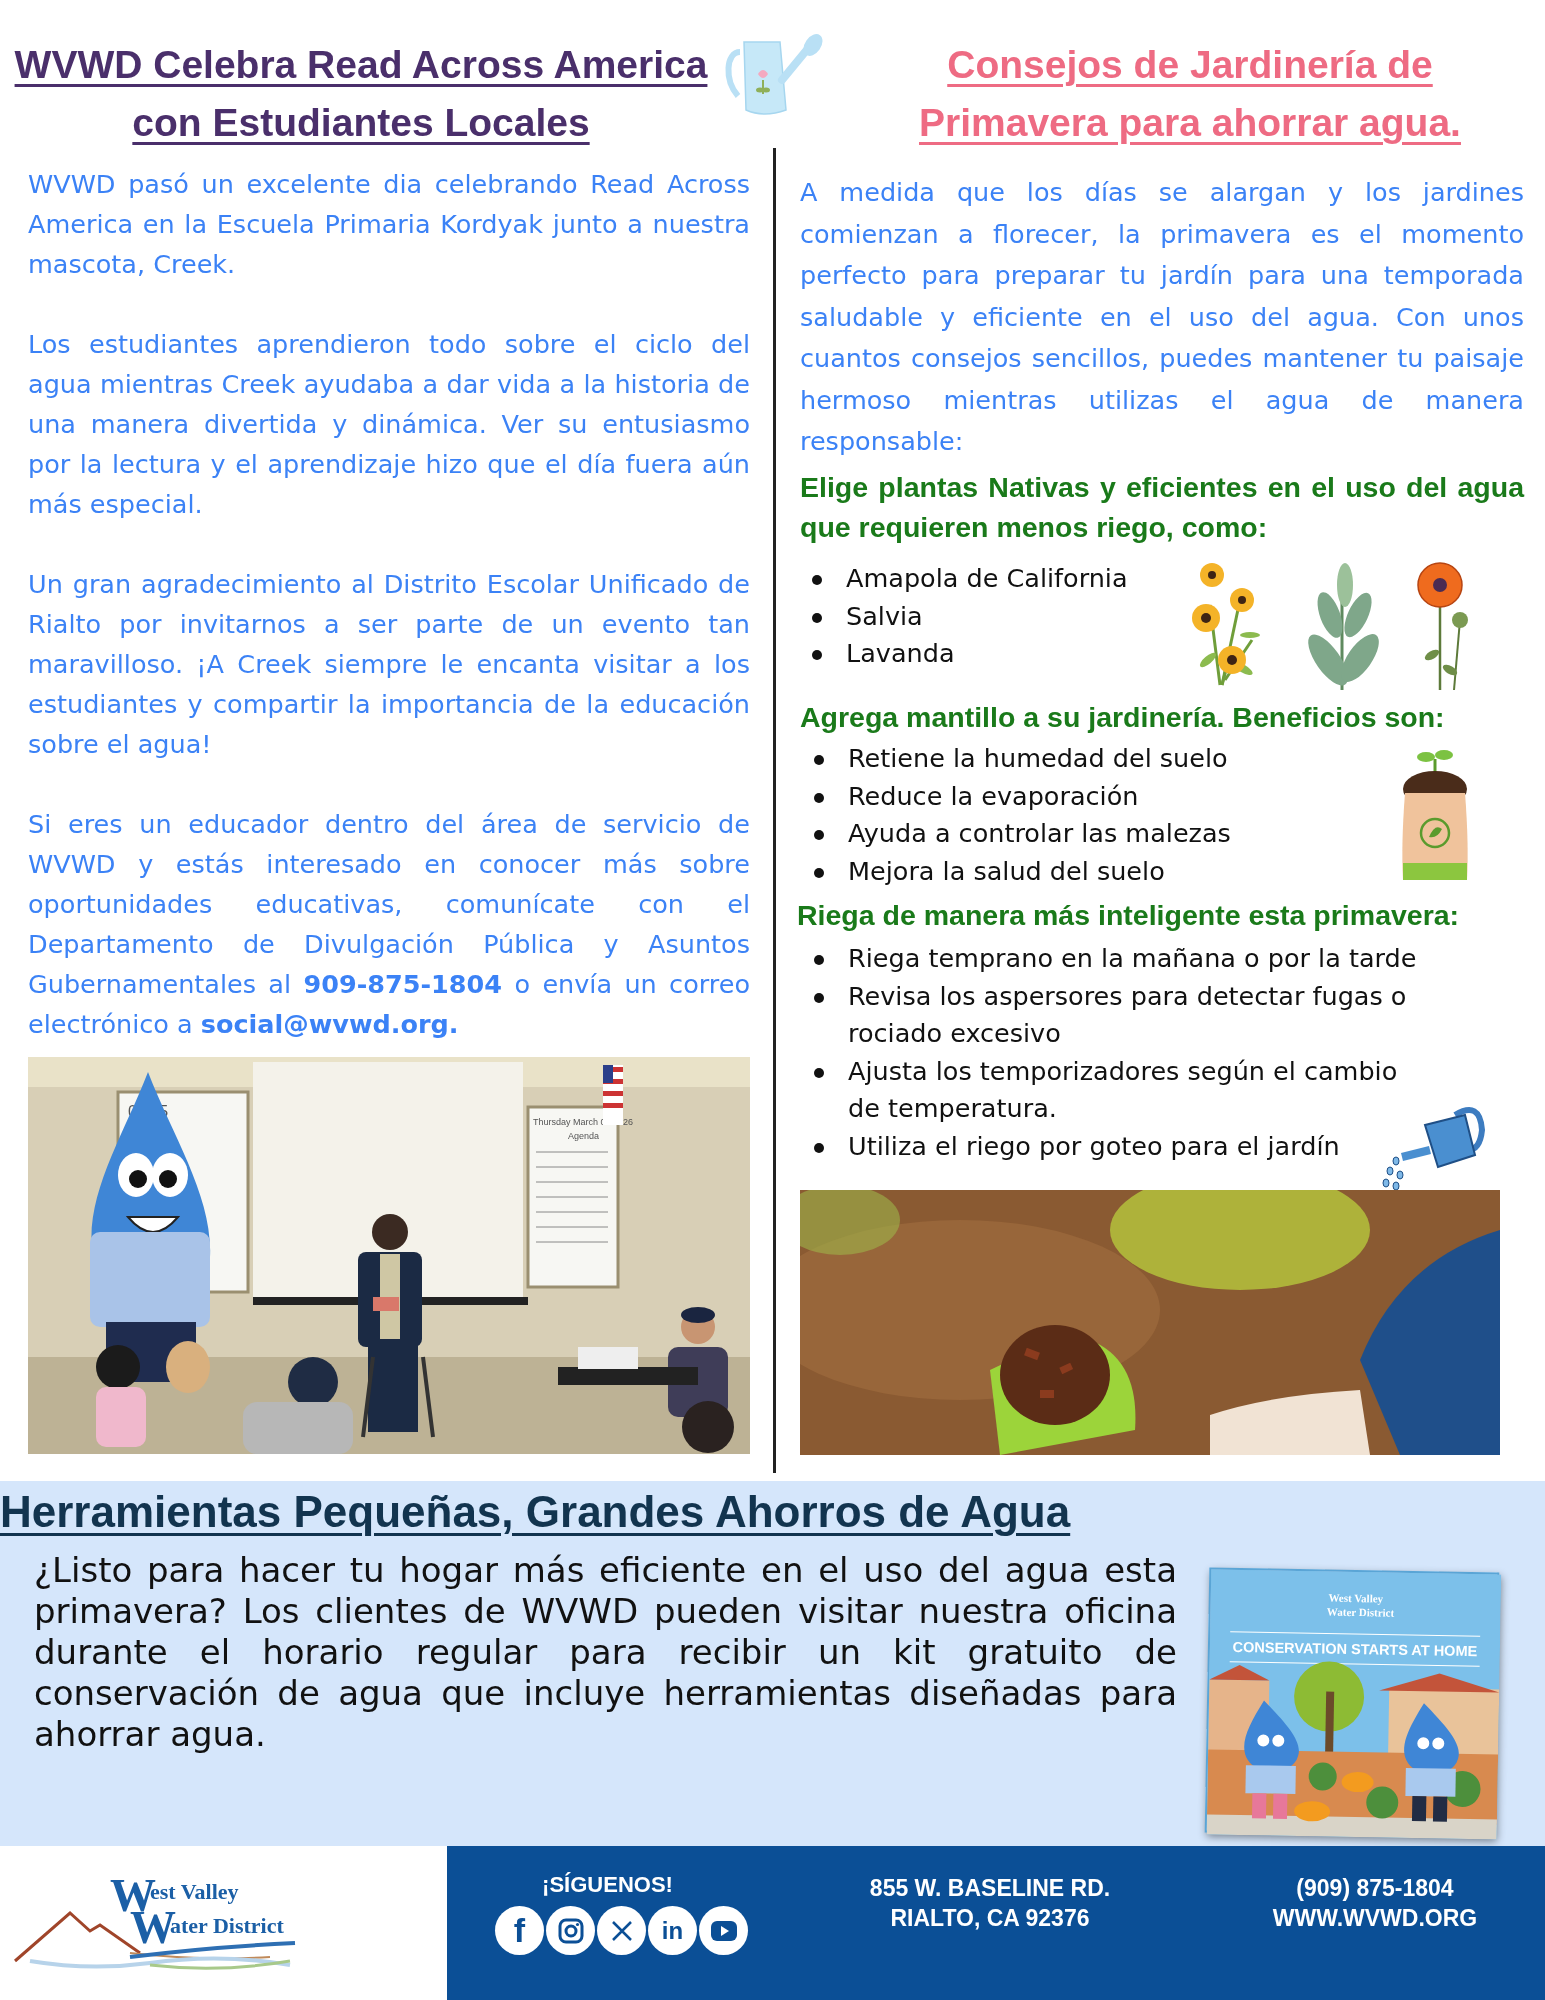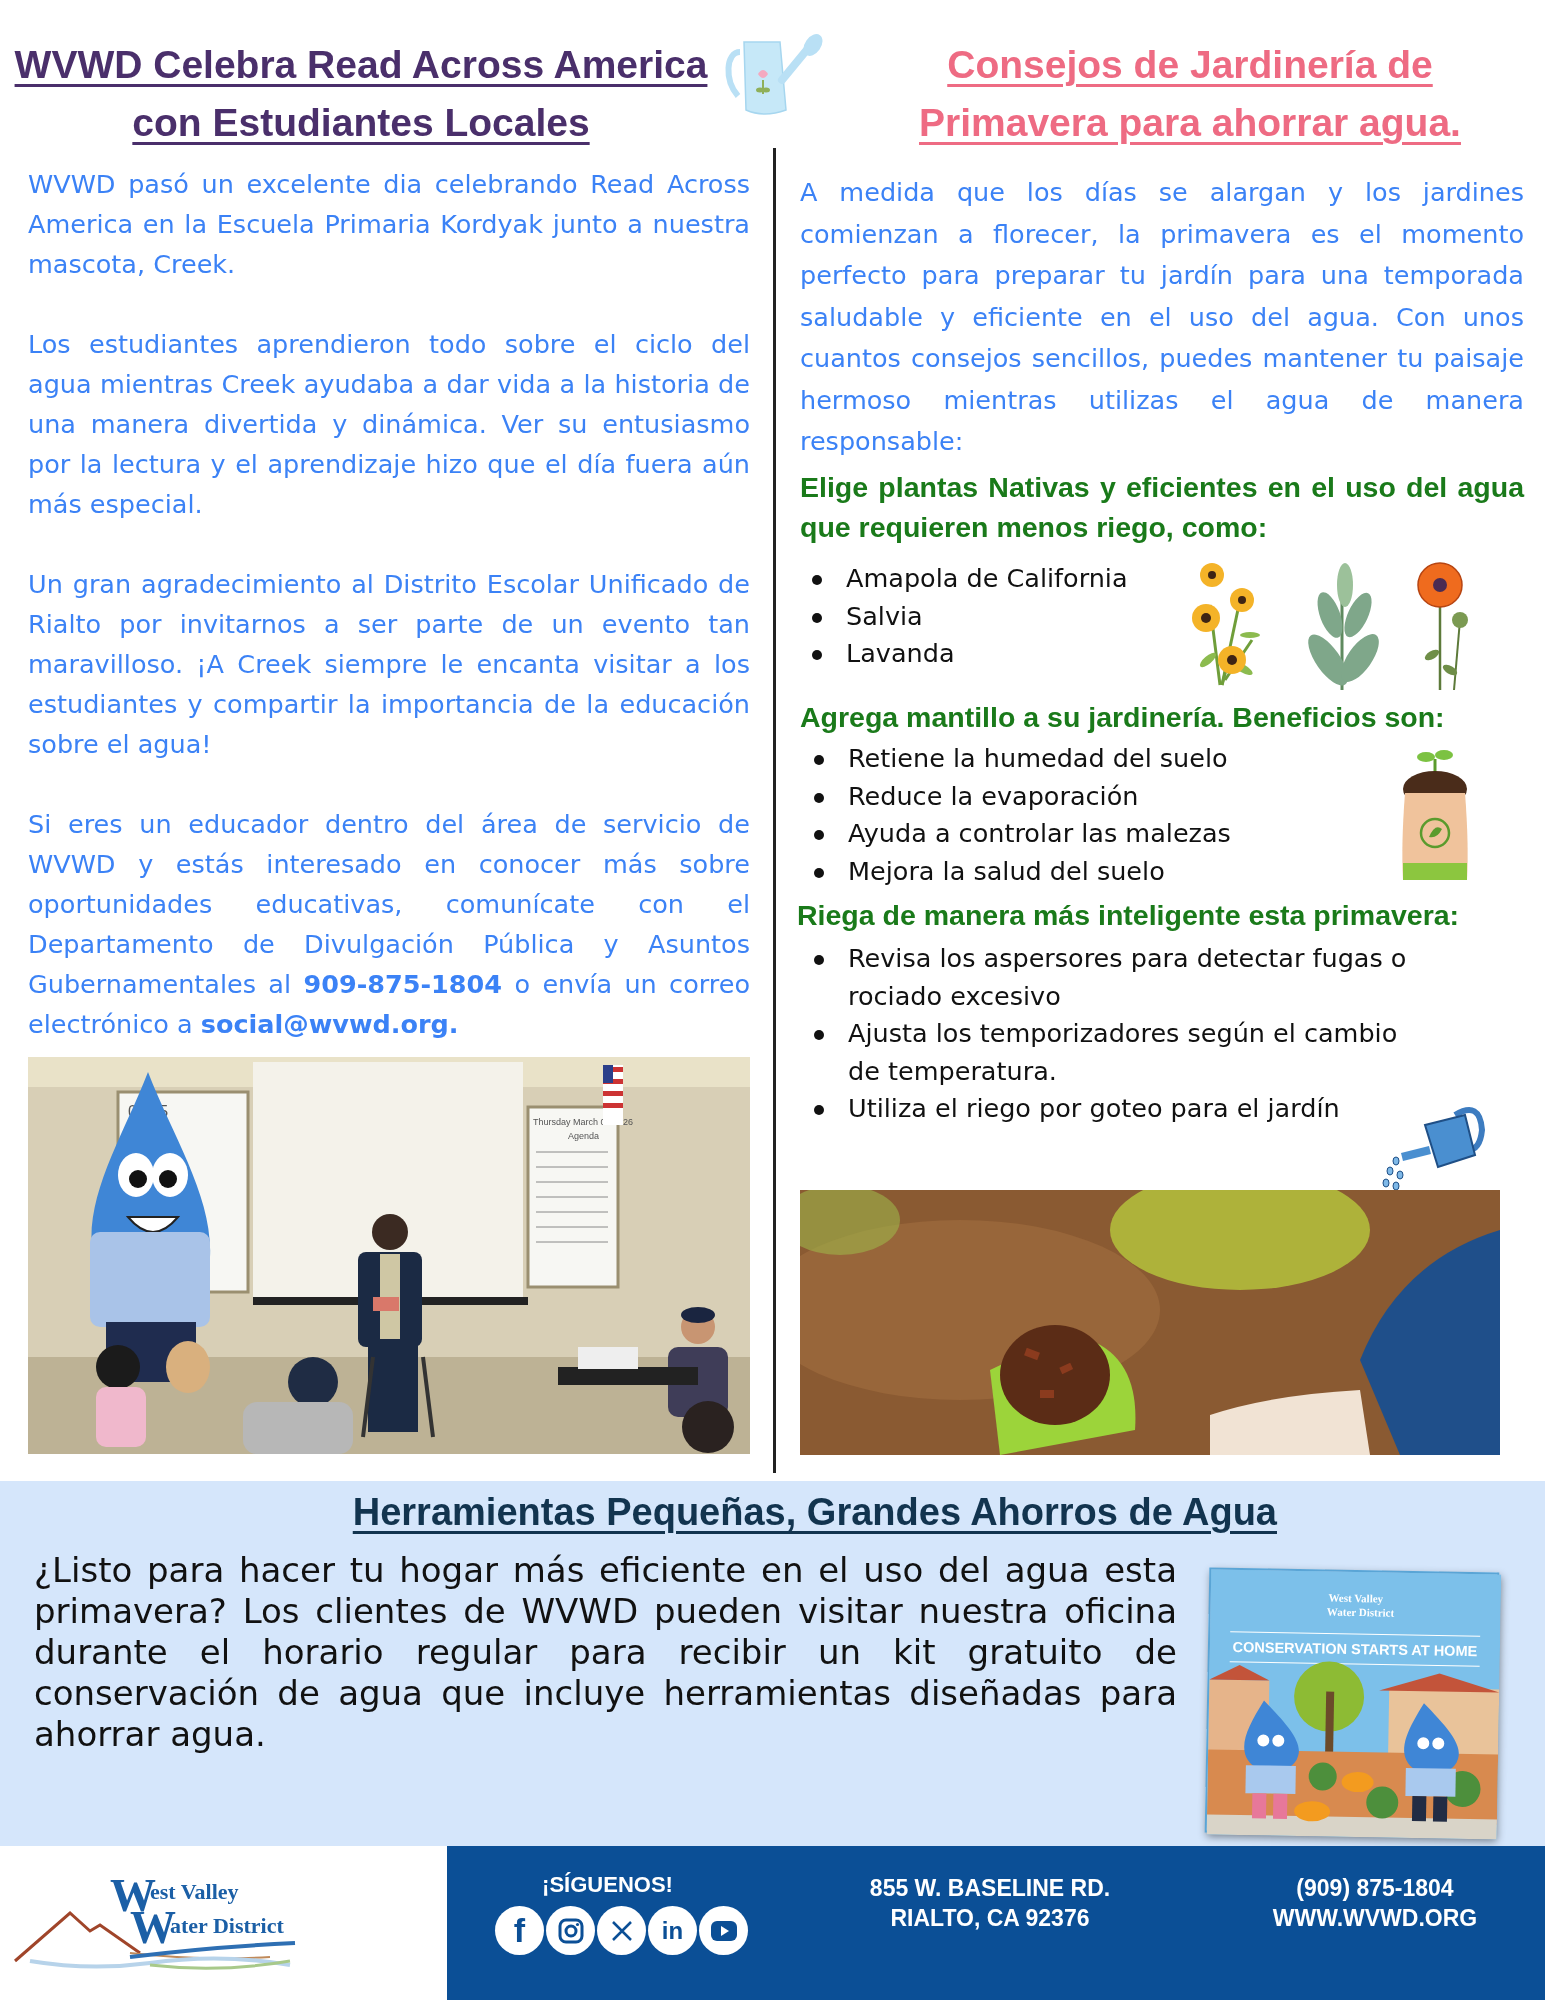--- a/index.html
+++ b/index.html
@@ -29,21 +29,21 @@
   ul.bullets li::before { content: ""; position: absolute; left: 8px; top: 15px; width: 10px; height: 10px; border-radius: 50%; background: #111; }
   #plants-list { left: 804px; top: 560px; width: 380px; }
   #mulch-list { left: 806px; top: 740px; width: 540px; }
   #water-list { left: 806px; top: 940px; width: 620px; }
 
   .photo { position: absolute; overflow: hidden; }
   #classroom-photo { left: 28px; top: 1057px; width: 722px; height: 397px; background: linear-gradient(180deg,#e8e1cf 0%,#d9d0b8 55%,#c8bfa8 100%); }
   #mulch-photo { left: 800px; top: 1190px; width: 700px; height: 265px; background: radial-gradient(ellipse at 30% 60%,#9b6b3d 0%,#7b4f2a 45%,#5d3b1f 100%); }
 
   #kit-section { position: absolute; left: 0; top: 1481px; width: 1545px; height: 365px; background: #d5e6fb; }
-  #kit-title { position: absolute; left: 0; top: 1487px; width: 1277px; text-align: right; font-family: "Liberation Sans", sans-serif; font-weight: bold; font-size: 38px; line-height: 50px; color: #12344f; text-decoration: underline; text-decoration-thickness: 3px; text-underline-offset: 6px; }
+  #kit-title { position: absolute; left: 0; top: 1487px; width: 1277px; text-align: left; font-family: "Liberation Sans", sans-serif; font-weight: bold; font-size: 44px; line-height: 50px; color: #12344f; text-decoration: underline; text-decoration-thickness: 3px; text-underline-offset: 6px; }
   #kit-text { position: absolute; left: 34px; top: 1550px; width: 1143px; font-size: 34px; line-height: 41px; text-align: justify; color: #111; }
   #kit-text p { margin-bottom: 41px; }
   #kit-text p:last-child { margin-bottom: 0; }
   #kit-image { position: absolute; left: 1207px; top: 1570px; width: 290px; height: 265px; transform: rotate(1deg); box-shadow: 2px 4px 8px rgba(0,0,0,0.45); background: linear-gradient(180deg,#6ab6e4 0%,#7cc0e8 40%,#d7b38b 70%,#c98a5a 100%); border: 2px solid #5aa5d6; }
 
   #footer-logo-area { position: absolute; left: 0; top: 1846px; width: 447px; height: 154px; background: #fff; }
   #footer-blue { position: absolute; left: 447px; top: 1846px; width: 1098px; height: 154px; background: #0b4f96; }
   .footer-text { position: absolute; color: #fff; font-family: "Liberation Sans", sans-serif; font-weight: bold; font-size: 23px; line-height: 30px; text-align: center; }
   #follow-label { left: 520px; top: 1870px; width: 175px; font-size: 22px; }
   #address-block { left: 840px; top: 1873px; width: 300px; }
@@ -224,20 +224,21 @@
     <ellipse cx="40" cy="44" rx="32" ry="18" fill="#4a2c1a"></ellipse>
     <path d="M10 48 Q6 100 8 135 L72 135 Q74 100 70 48 Z" fill="#f0c39c"></path>
     <rect x="8" y="118" width="64" height="17" fill="#8cc63f"></rect>
     <circle cx="40" cy="88" r="14" fill="none" stroke="#5a9b2d" stroke-width="2.5"></circle>
     <path d="M34 92 Q40 78 47 84 Q42 94 34 92 Z" fill="#5a9b2d"></path>
   </svg>
 </div>
 
 <div id="water-head" class="green-head">Riega de manera más inteligente esta primavera:</div>
 <ul id="water-list" class="bullets">
+  <li>Riega temprano en la mañana o por la tarde</li>
   <li>Revisa los aspersores para detectar fugas o rociado excesivo</li>
   <li>Ajusta los temporizadores según el cambio de temperatura.</li>
   <li>Utiliza el riego por goteo para el jardín</li>
 </ul>
 
 <div style="position:absolute;left:1380px;top:1095px;width:110px;height:95px;">
   <svg width="110" height="95" viewBox="0 0 110 95">
     <path d="M75 20 Q100 5 102 35 Q100 55 88 55" fill="none" stroke="#3d7cc0" stroke-width="6"></path>
     <path d="M45 30 L85 20 L95 60 L58 72 Z" fill="#4a8fd0" stroke="#1f4f86" stroke-width="2"></path>
     <path d="M50 55 L22 62" stroke="#4a8fd0" stroke-width="8"></path>

